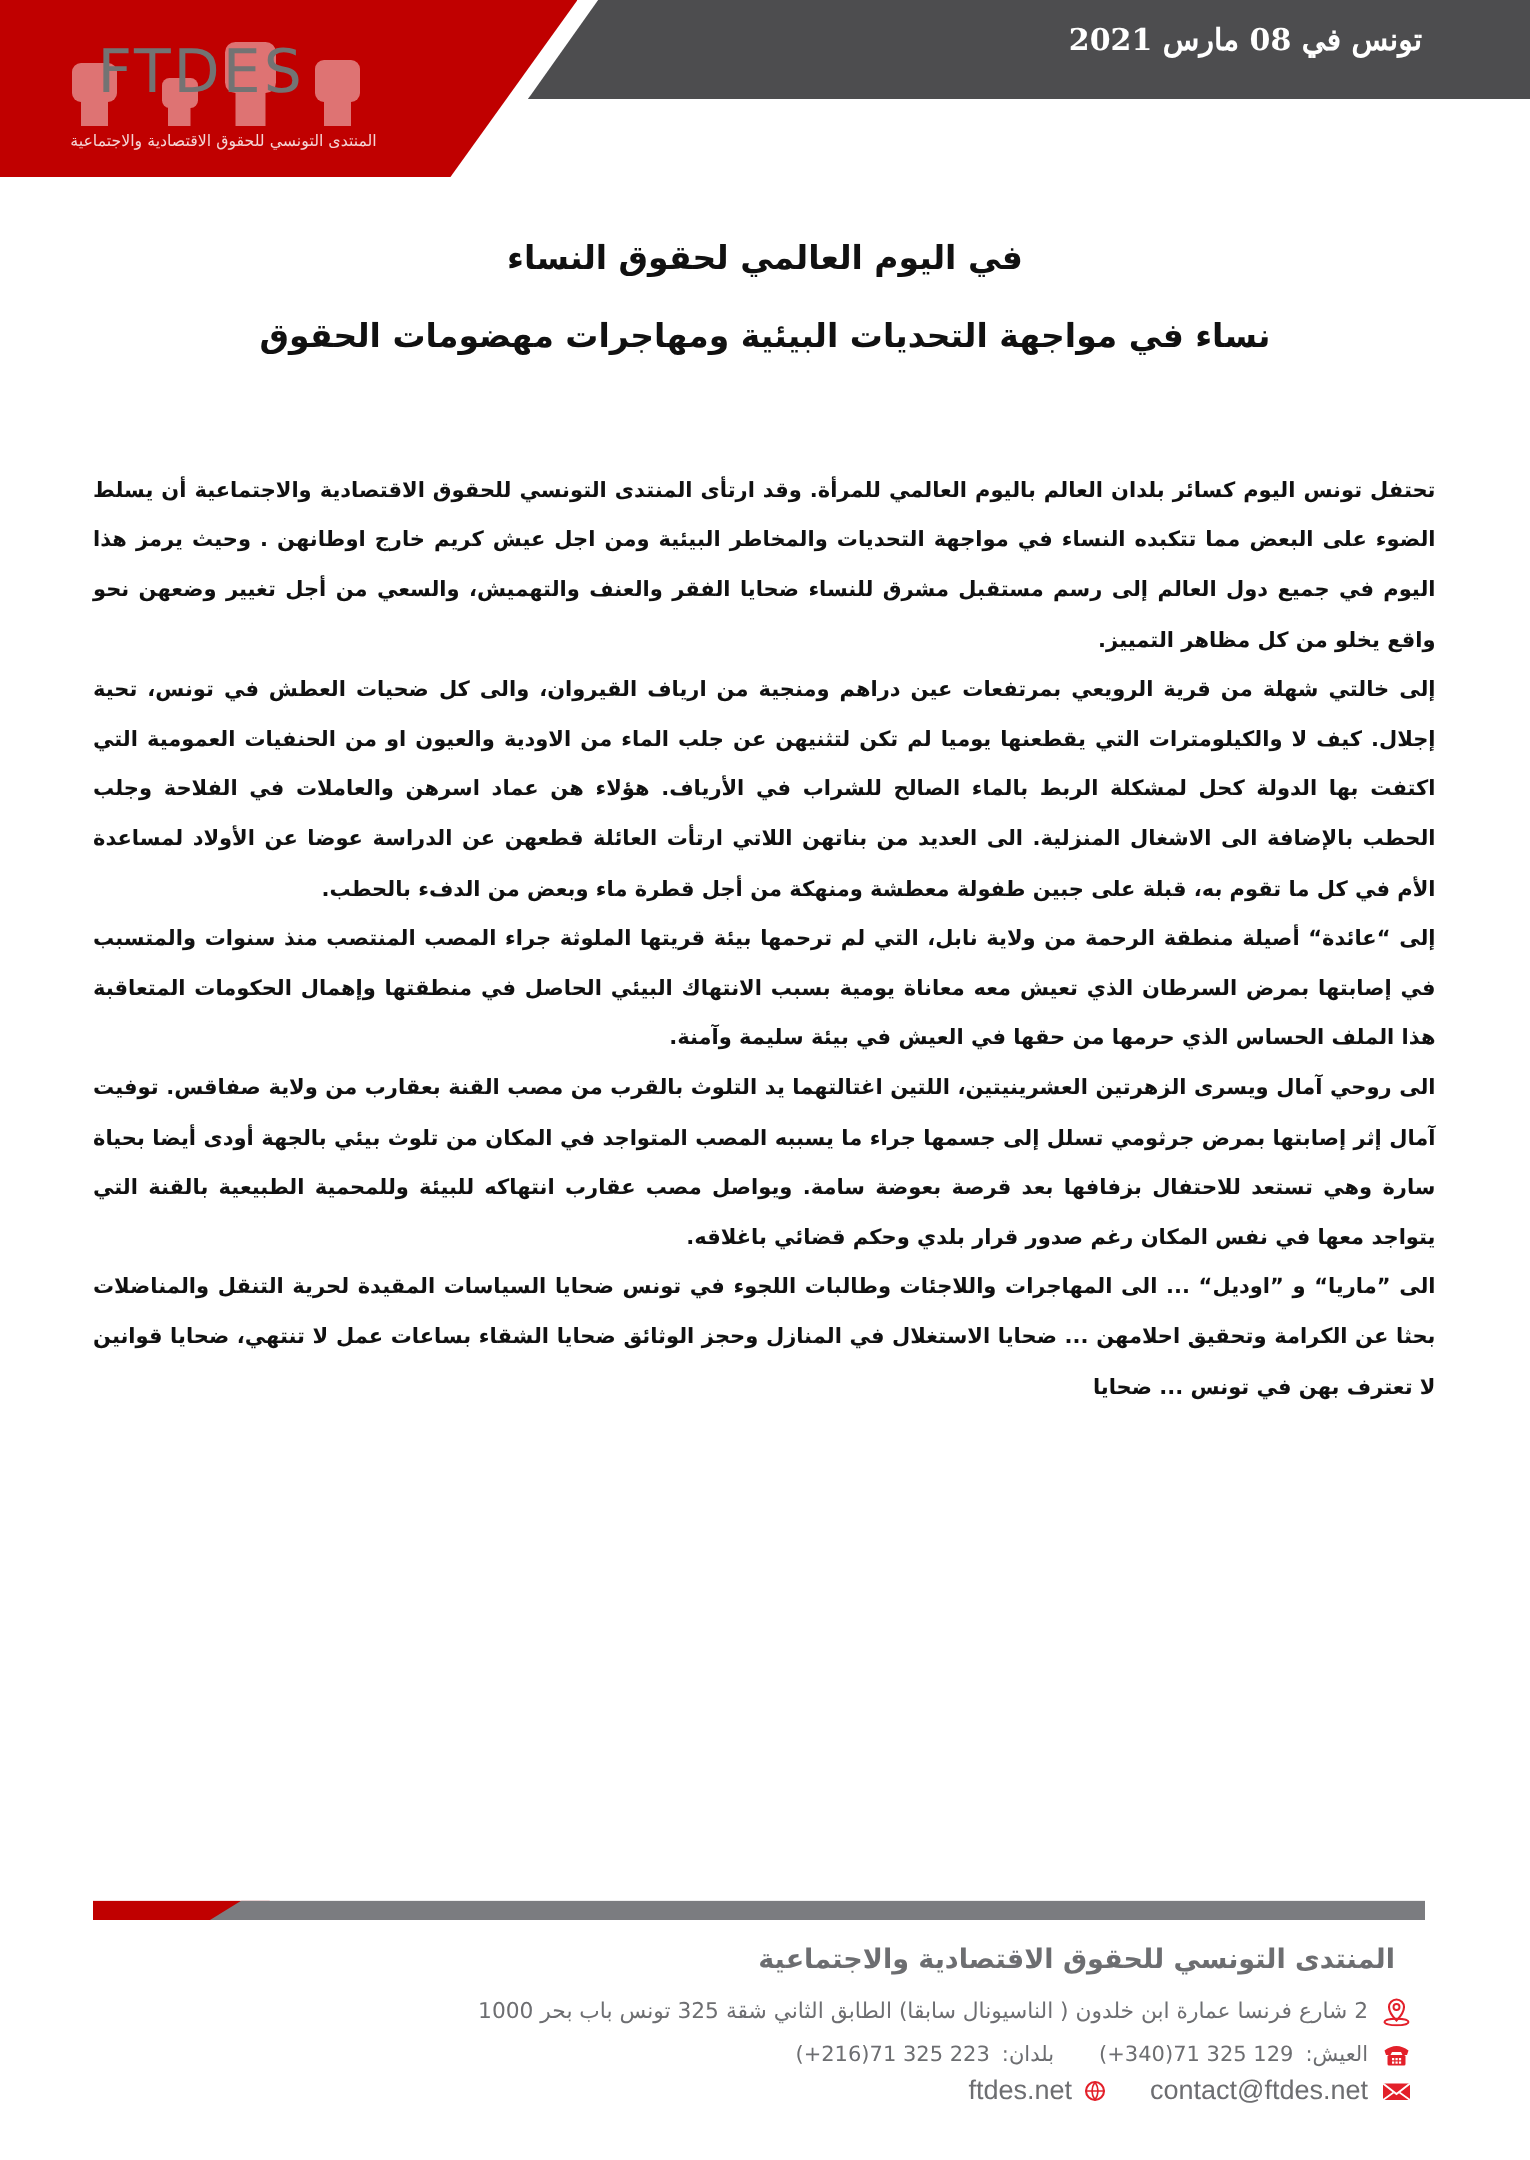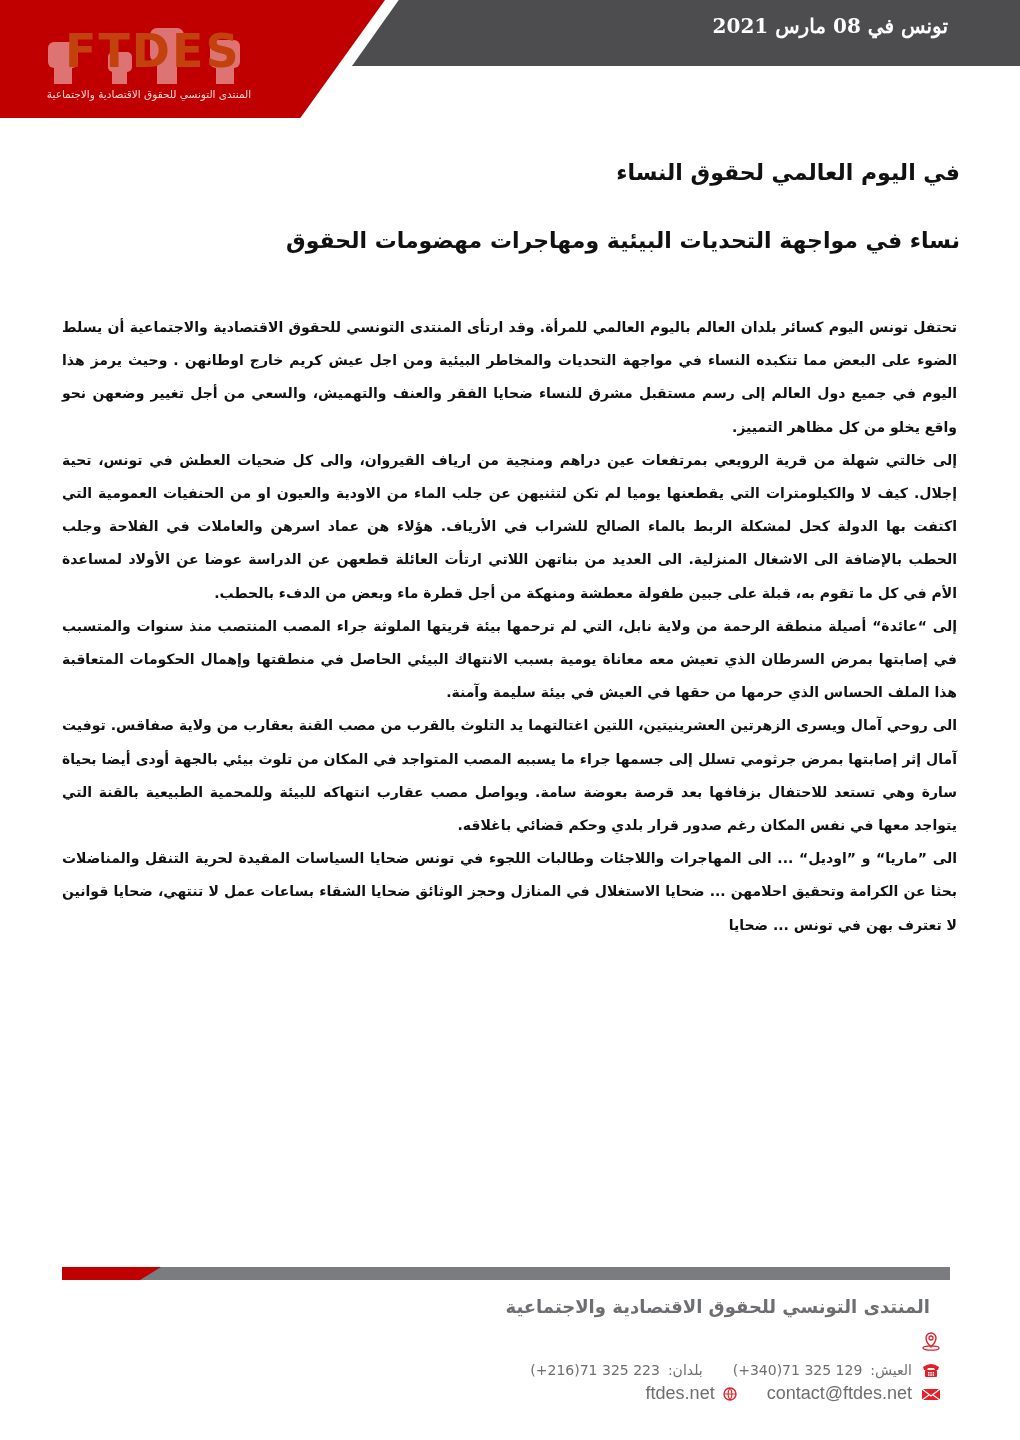--- a/index.html
+++ b/index.html
@@ -5,32 +5,32 @@
   html, body { margin: 0; padding: 0; background: #ffffff; }
   body { width: 1020px; height: 1440px; position: relative; overflow: hidden; font-family: "DejaVu Sans", sans-serif; }
 
   
   .hdr-red { position: absolute; left: 0; top: 0; width: 385px; height: 118px; background: #c00000;
     clip-path: polygon(0 0, 100% 0, 78% 100%, 0 100%); }
   .hdr-gray { position: absolute; left: 352px; top: 0; width: 668px; height: 66px; background: #4d4d4f;
     clip-path: polygon(7% 0, 100% 0, 100% 100%, 0 100%); box-shadow: 0 1px 0 #999; }
   .logo { position: absolute; left: 40px; top: 18px; width: 230px; height: 80px; }
   .logo-fists { position: absolute; left: 0; top: 4px; width: 230px; height: 62px; }
-  .logo-text { position: absolute; left: 25px; top: 10px; font-family: "DejaVu Sans", sans-serif; font-size: 46px;
-    font-weight: 700; color: #c2410c; letter-spacing: 2px; -webkit-text-stroke: 0; line-height: 1; }
+  .logo-text { position: absolute; left: 25px; top: 10px; font-family: "DejaVu Sans", sans-serif; font-size: 40px;
+    font-weight: 400; color: #737373; letter-spacing: 2px; -webkit-text-stroke: 0; line-height: 1; }
   .logo-sub { position: absolute; left: 0; top: 70px; width: 218px; text-align: center; color: #f4d4d4;
     font-family: "DejaVu Sans", sans-serif; font-size: 10.5px; direction: rtl; white-space: nowrap; }
   .hdr-date { position: absolute; right: 72px; top: 14px; color: #ffffff; font-family: "DejaVu Serif", serif;
     font-weight: bold; font-size: 20px; direction: rtl; white-space: nowrap; margin-left: 30px; }
 
   
-  .title { position: absolute; left: 60px; width: 900px; direction: rtl;
+  .title { position: absolute; left: 60px; width: 900px; text-align: center; direction: rtl;
     font-family: "DejaVu Sans", sans-serif; font-weight: bold; color: #111; font-size: 22px; white-space: nowrap; }
   .title.t1 { top: 160px; }
-  .title.t2 { top: 228px; }
+  .title.t2 { top: 212px; }
 
   
   .body-text { position: absolute; left: 62px; top: 311px; width: 895px; direction: rtl;
     font-family: "DejaVu Sans", sans-serif; font-weight: bold; color: #111; font-size: 14px; line-height: 33.2px;
     text-align: justify; }
   .body-text p { margin: 0; text-align-last: right; }
 
   
   .ftr-red { position: absolute; left: 62px; top: 1267px; width: 118px; height: 13px; background: #c00000;
     clip-path: polygon(0 0, 100% 0, 88% 100%, 0 100%); }
@@ -87,20 +87,21 @@
 <div class="ftr-gray"></div>
 
 <div class="ftr-org">المنتدى التونسي للحقوق الاقتصادية والاجتماعية</div>
 
 <div class="ftr-line addr">
   <svg class="ficon" viewBox="0 0 22 20">
     <path d="M11 2 a5 5 0 0 1 5 5 c0 4 -5 9 -5 9 s-5 -5 -5 -9 a5 5 0 0 1 5 -5z" fill="none" stroke="#e3202a" stroke-width="1.4"></path>
     <circle cx="11" cy="7" r="2" fill="none" stroke="#e3202a" stroke-width="1.3"></circle>
     <ellipse cx="11" cy="17" rx="8" ry="2.2" fill="none" stroke="#e3202a" stroke-width="1.3"></ellipse>
   </svg>
+  <span>2 شارع فرنسا عمارة ابن خلدون ( الناسيونال سابقا) الطابق الثاني  شقة 325 تونس باب بحر 1000</span>
 </div>
 
 <div class="ftr-line phone">
   <svg class="ficon" viewBox="0 0 22 20">
     <path d="M3 7 q8 -6 16 0 l-1 3 h-3 l-1 -2 h-6 l-1 2 h-3z" fill="#e3202a"></path>
     <rect x="5" y="10" width="12" height="7" rx="1" fill="#e3202a"></rect>
     <g fill="#fff">
         <rect x="8" y="12" width="1.5" height="1.5"></rect>
         <rect x="10.3" y="12" width="1.5" height="1.5"></rect>
         <rect x="12.6" y="12" width="1.5" height="1.5"></rect>

